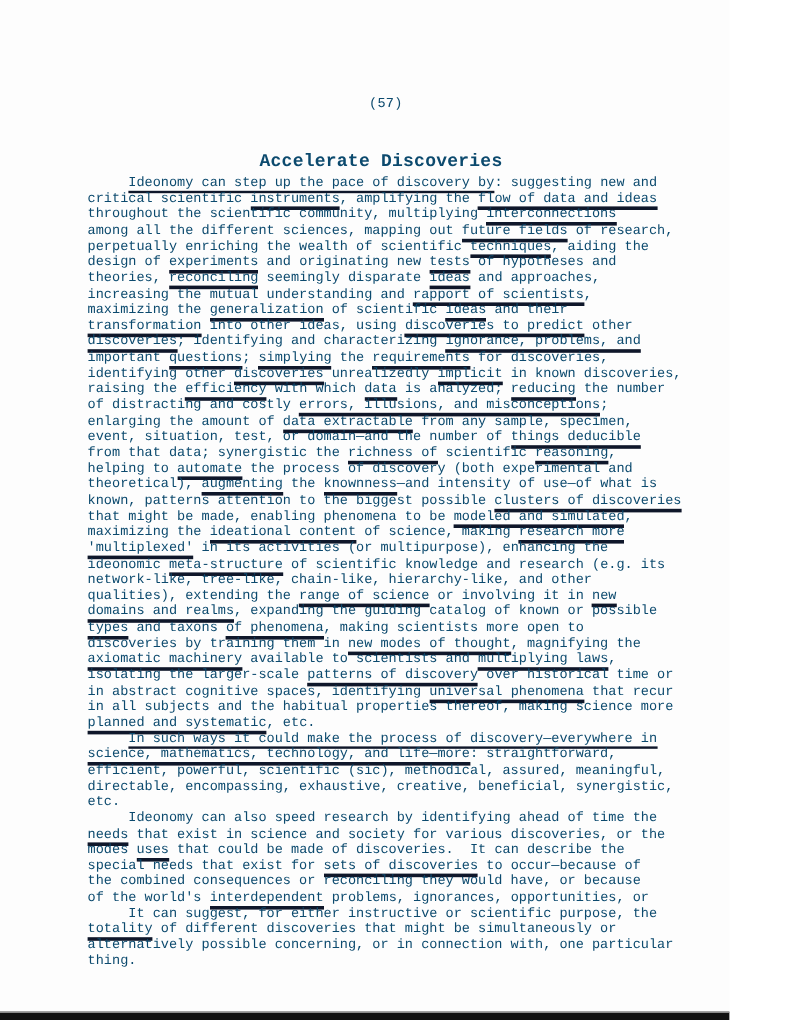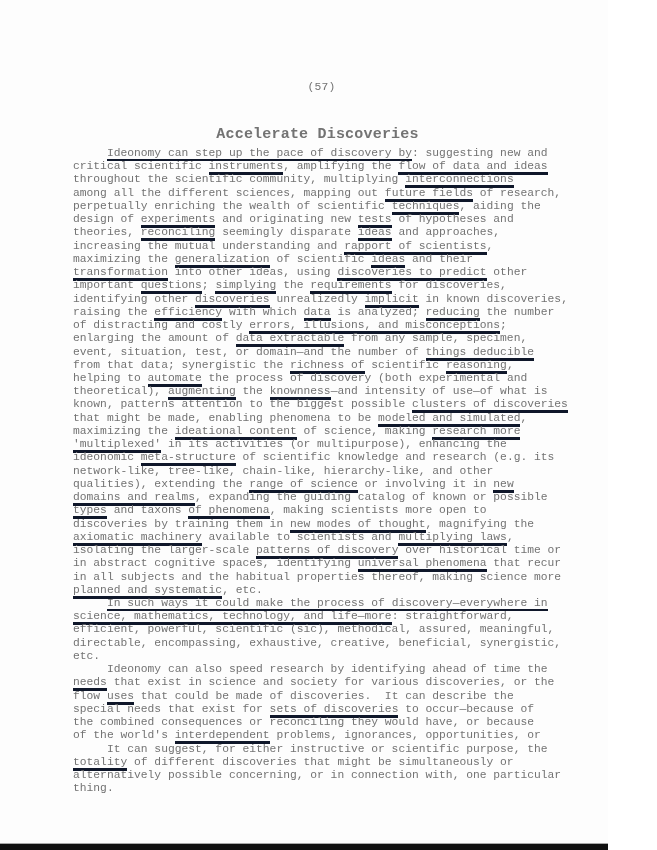--- a/index.html
+++ b/index.html
@@ -5,21 +5,21 @@
   html, body { margin: 0; padding: 0; }
   body {
     width: 657px; height: 850px;
     background: #ffffff;
     font-family: "Liberation Mono", "DejaVu Sans Mono", monospace;
   }
   .page {
     position: relative;
     width: 608px; height: 850px;
     background: #fdfdfd;
-    color: #737373;
+    color: #0c4a6e;
     overflow: hidden;
   }
   .page-number {
     position: absolute;
     top: 81px; left: 0;
     width: 643px;
     text-align: center;
     font-size: 11.3px;
     letter-spacing: 0.2px;
   }
@@ -66,20 +66,21 @@
       <div class="line"><span>     </span><span class="u uh">Ideonomy can step up the pace of discovery by</span><span>: suggesting new and</span></div>
       <div class="line"><span>critical scientific </span><span class="u">instruments</span><span>, amplifying the </span><span class="u">flow of data and ideas</span></div>
       <div class="line"><span>throughout the scientific community, multiplying </span><span class="u">interconnections</span></div>
       <div class="line"><span>among all the different sciences, mapping out </span><span class="u">future fields</span><span> of research,</span></div>
       <div class="line"><span>perpetually enriching the wealth of scientific </span><span class="u">techniques</span><span>, aiding the</span></div>
       <div class="line"><span>design of </span><span class="u">experiments</span><span> and originating new </span><span class="u">tests</span><span> of hypotheses and</span></div>
       <div class="line"><span>theories, </span><span class="u">reconciling</span><span> seemingly disparate </span><span class="u">ideas</span><span> and approaches,</span></div>
       <div class="line"><span>increasing the mutual understanding and </span><span class="u">rapport of scientists</span><span>,</span></div>
       <div class="line"><span>maximizing the </span><span class="u">generalization</span><span> of scientific </span><span class="u">ideas</span><span> and their</span></div>
       <div class="line"><span class="u">transformation</span><span> into other ideas, using </span><span class="u">discoveries to predict</span><span> other</span></div>
+      <div class="line"><span class="u">discoveries</span><span>; identifying and characterizing </span><span class="u">ignorance, problems, and</span></div>
       <div class="line"><span>important </span><span class="u">questions</span><span>; </span><span class="u">simplying</span><span> the </span><span class="u">requirements</span><span> for discoveries,</span></div>
       <div class="line"><span>identifying other </span><span class="u">discoveries</span><span> unrealizedly </span><span class="u">implicit</span><span> in known discoveries,</span></div>
       <div class="line"><span>raising the </span><span class="u">efficiency</span><span> with which </span><span class="u">data</span><span> is analyzed; </span><span class="u">reducing</span><span> the number</span></div>
       <div class="line"><span>of distracting and costly </span><span class="u">errors, illusions, and misconceptions</span><span>;</span></div>
       <div class="line"><span>enlarging the amount of </span><span class="u">data extractable</span><span> from any sample, specimen,</span></div>
       <div class="line"><span>event, situation, test, or domain—and the number of </span><span class="u">things deducible</span></div>
       <div class="line"><span>from that data; synergistic the </span><span class="u">richness of</span><span> scientific </span><span class="u">reasoning</span><span>,</span></div>
       <div class="line"><span>helping to </span><span class="u">automate</span><span> the process of discovery (both experimental and</span></div>
       <div class="line"><span>theoretical), </span><span class="u">augmenting</span><span> the </span><span class="u">knownness</span><span>—and intensity of use—of what is</span></div>
       <div class="line"><span>known, patterns attention to the biggest possible </span><span class="u">clusters of discoveries</span></div>
@@ -97,21 +98,21 @@
       <div class="line"><span>in abstract cognitive spaces, identifying </span><span class="u">universal phenomena</span><span> that recur</span></div>
       <div class="line"><span>in all subjects and the habitual properties thereof, making science more</span></div>
       <div class="line"><span class="u">planned and systematic</span><span>, etc.</span></div>
       <div class="line"><span>     </span><span class="u uh">In such ways it could make the process of discovery—everywhere in</span></div>
       <div class="line"><span class="u">science, mathematics, technology, and life—more</span><span>: straightforward,</span></div>
       <div class="line"><span>efficient, powerful, scientific (sic), methodical, assured, meaningful,</span></div>
       <div class="line"><span>directable, encompassing, exhaustive, creative, beneficial, synergistic,</span></div>
       <div class="line"><span>etc.</span></div>
       <div class="line"><span>     Ideonomy can also speed research by identifying ahead of time the</span></div>
       <div class="line"><span class="u">needs</span><span> that exist in science and society for various discoveries, or the</span></div>
-      <div class="line"><span>flow </span><span class="u">uses</span><span> that could be made of discoveries.  It can describe the</span></div>
+      <div class="line"><span>modes </span><span class="u">uses</span><span> that could be made of discoveries.  It can describe the</span></div>
       <div class="line"><span>special needs that exist for </span><span class="u">sets of discoveries</span><span> to occur—because of</span></div>
       <div class="line"><span>the combined consequences or reconciling they would have, or because</span></div>
       <div class="line"><span>of the world's </span><span class="u">interdependent</span><span> problems, ignorances, opportunities, or</span></div>
       <div class="line"><span>     It can suggest, for either instructive or scientific purpose, the</span></div>
       <div class="line"><span class="u">totality</span><span> of different discoveries that might be simultaneously or</span></div>
       <div class="line"><span>alternatively possible concerning, or in connection with, one particular</span></div>
       <div class="line"><span>thing.</span></div>
     </div>
 
   <div class="edge-bar"></div>

